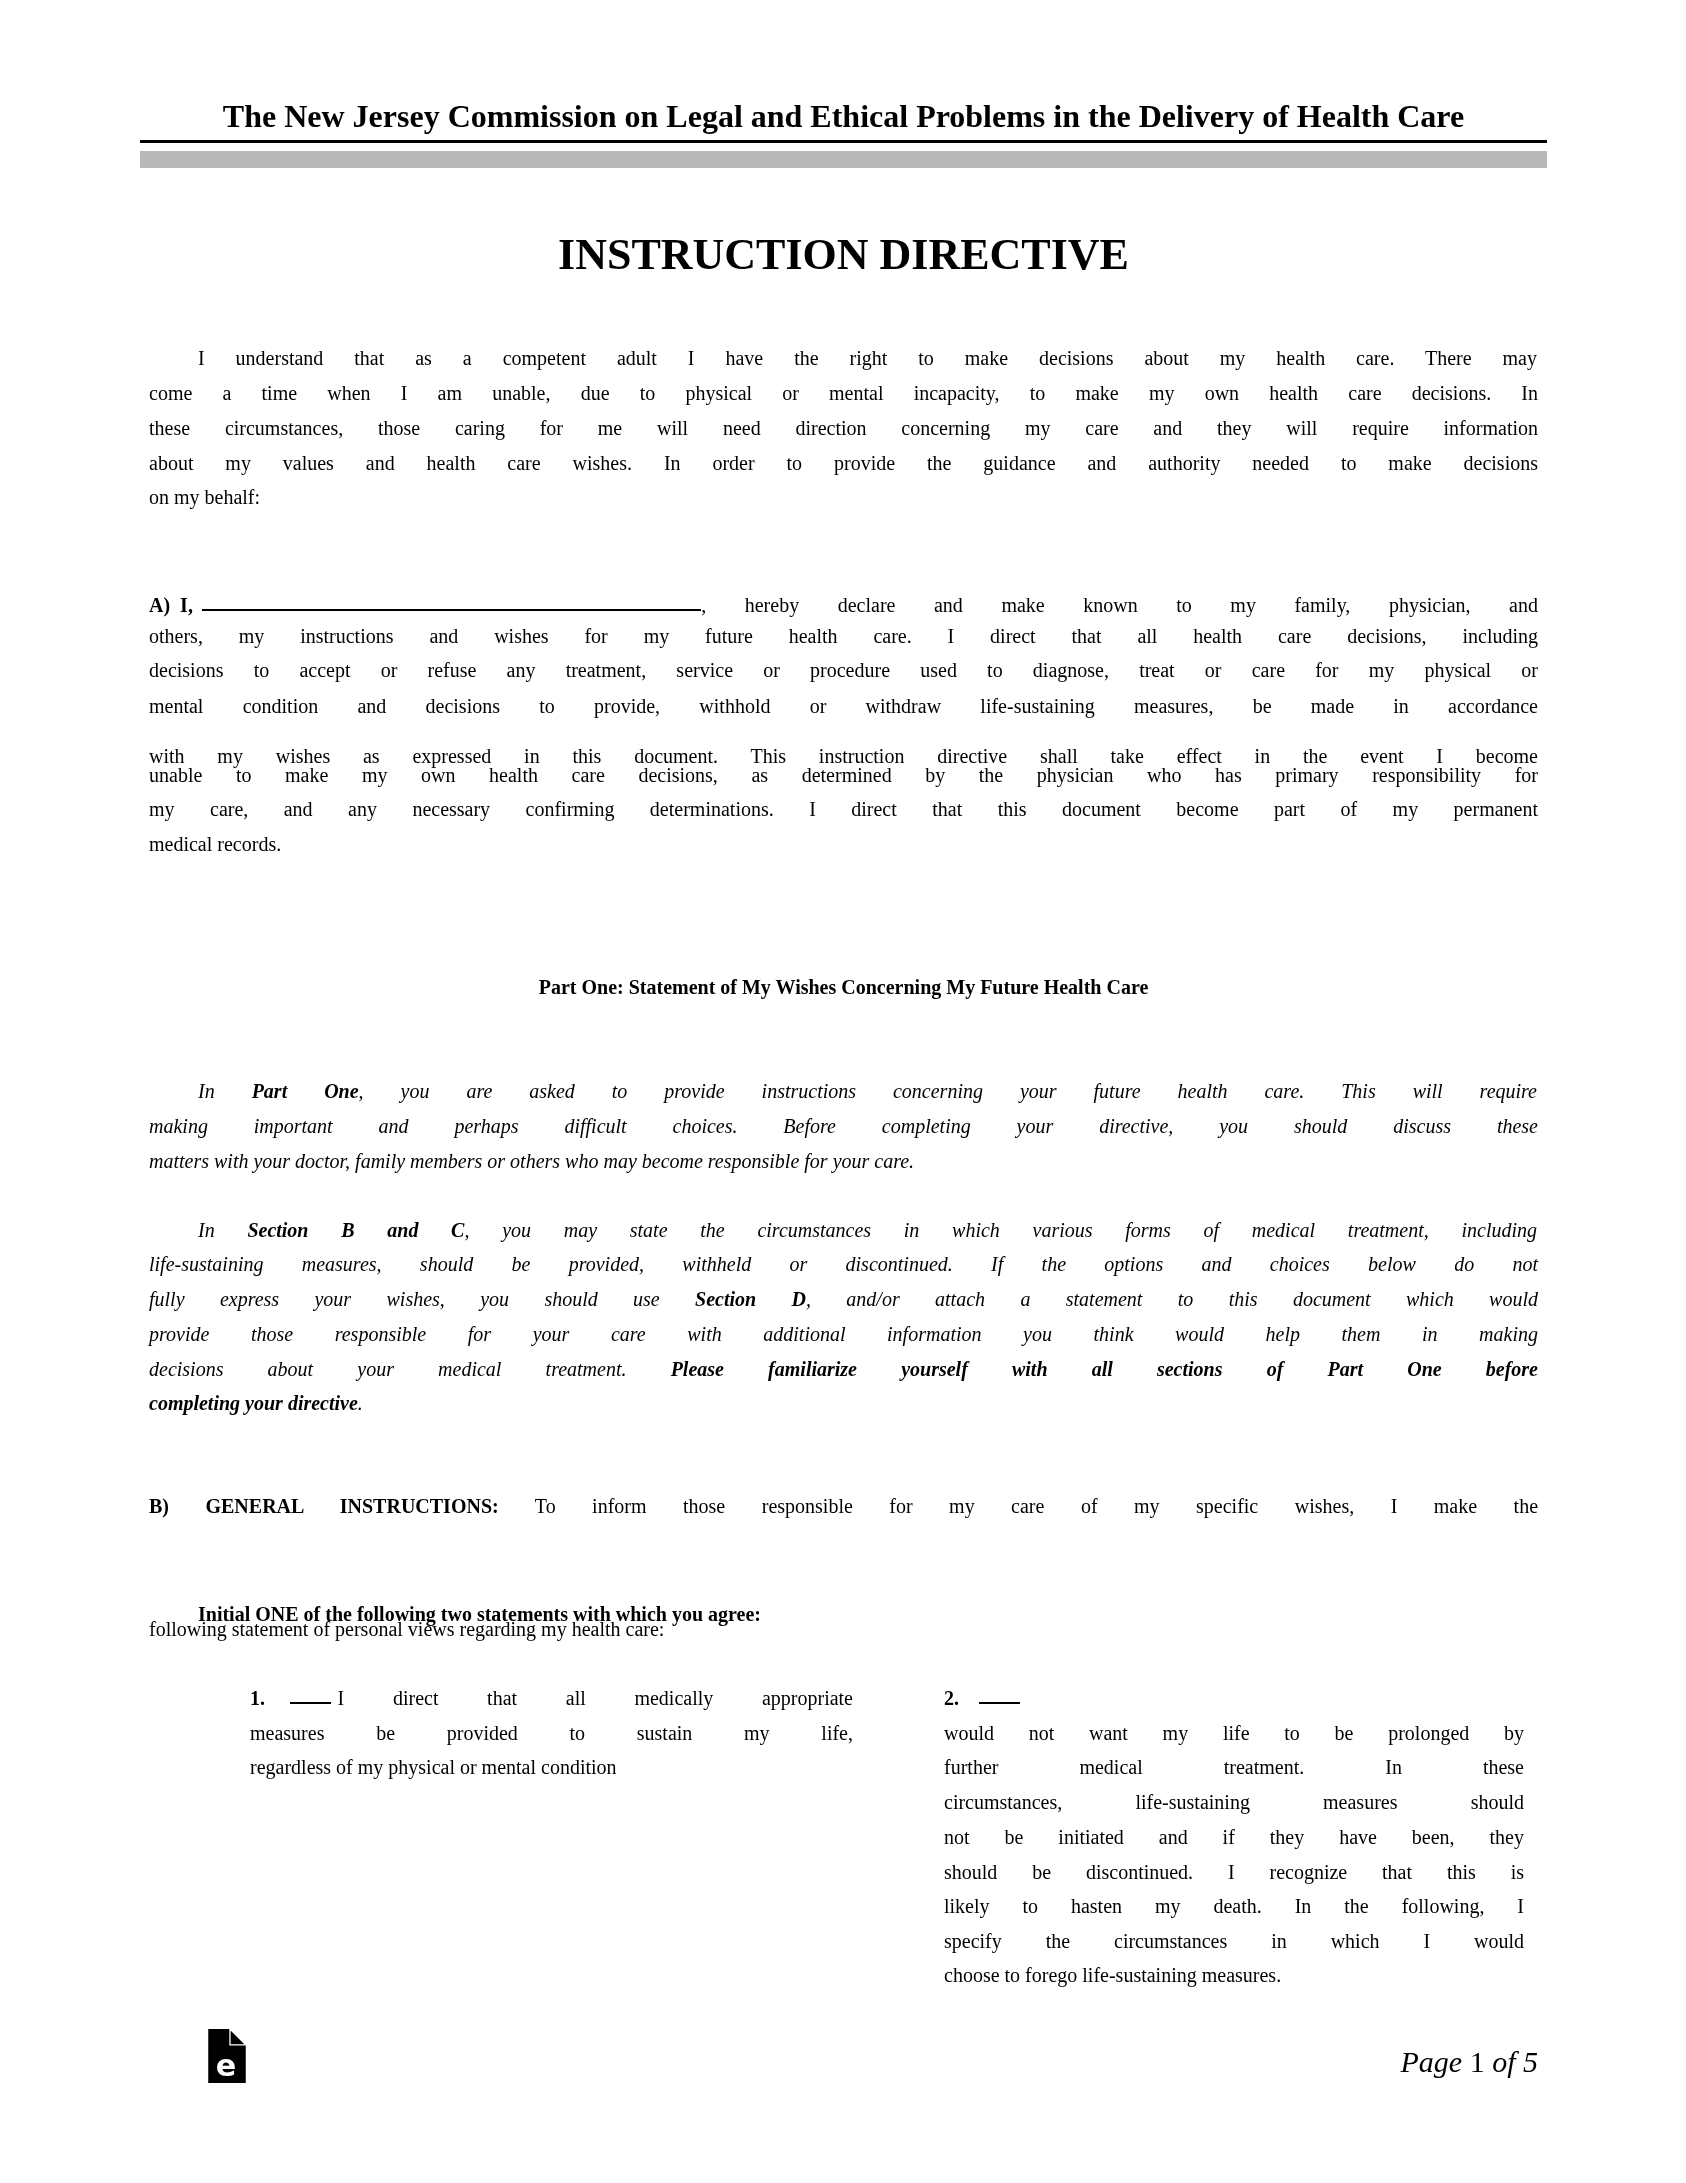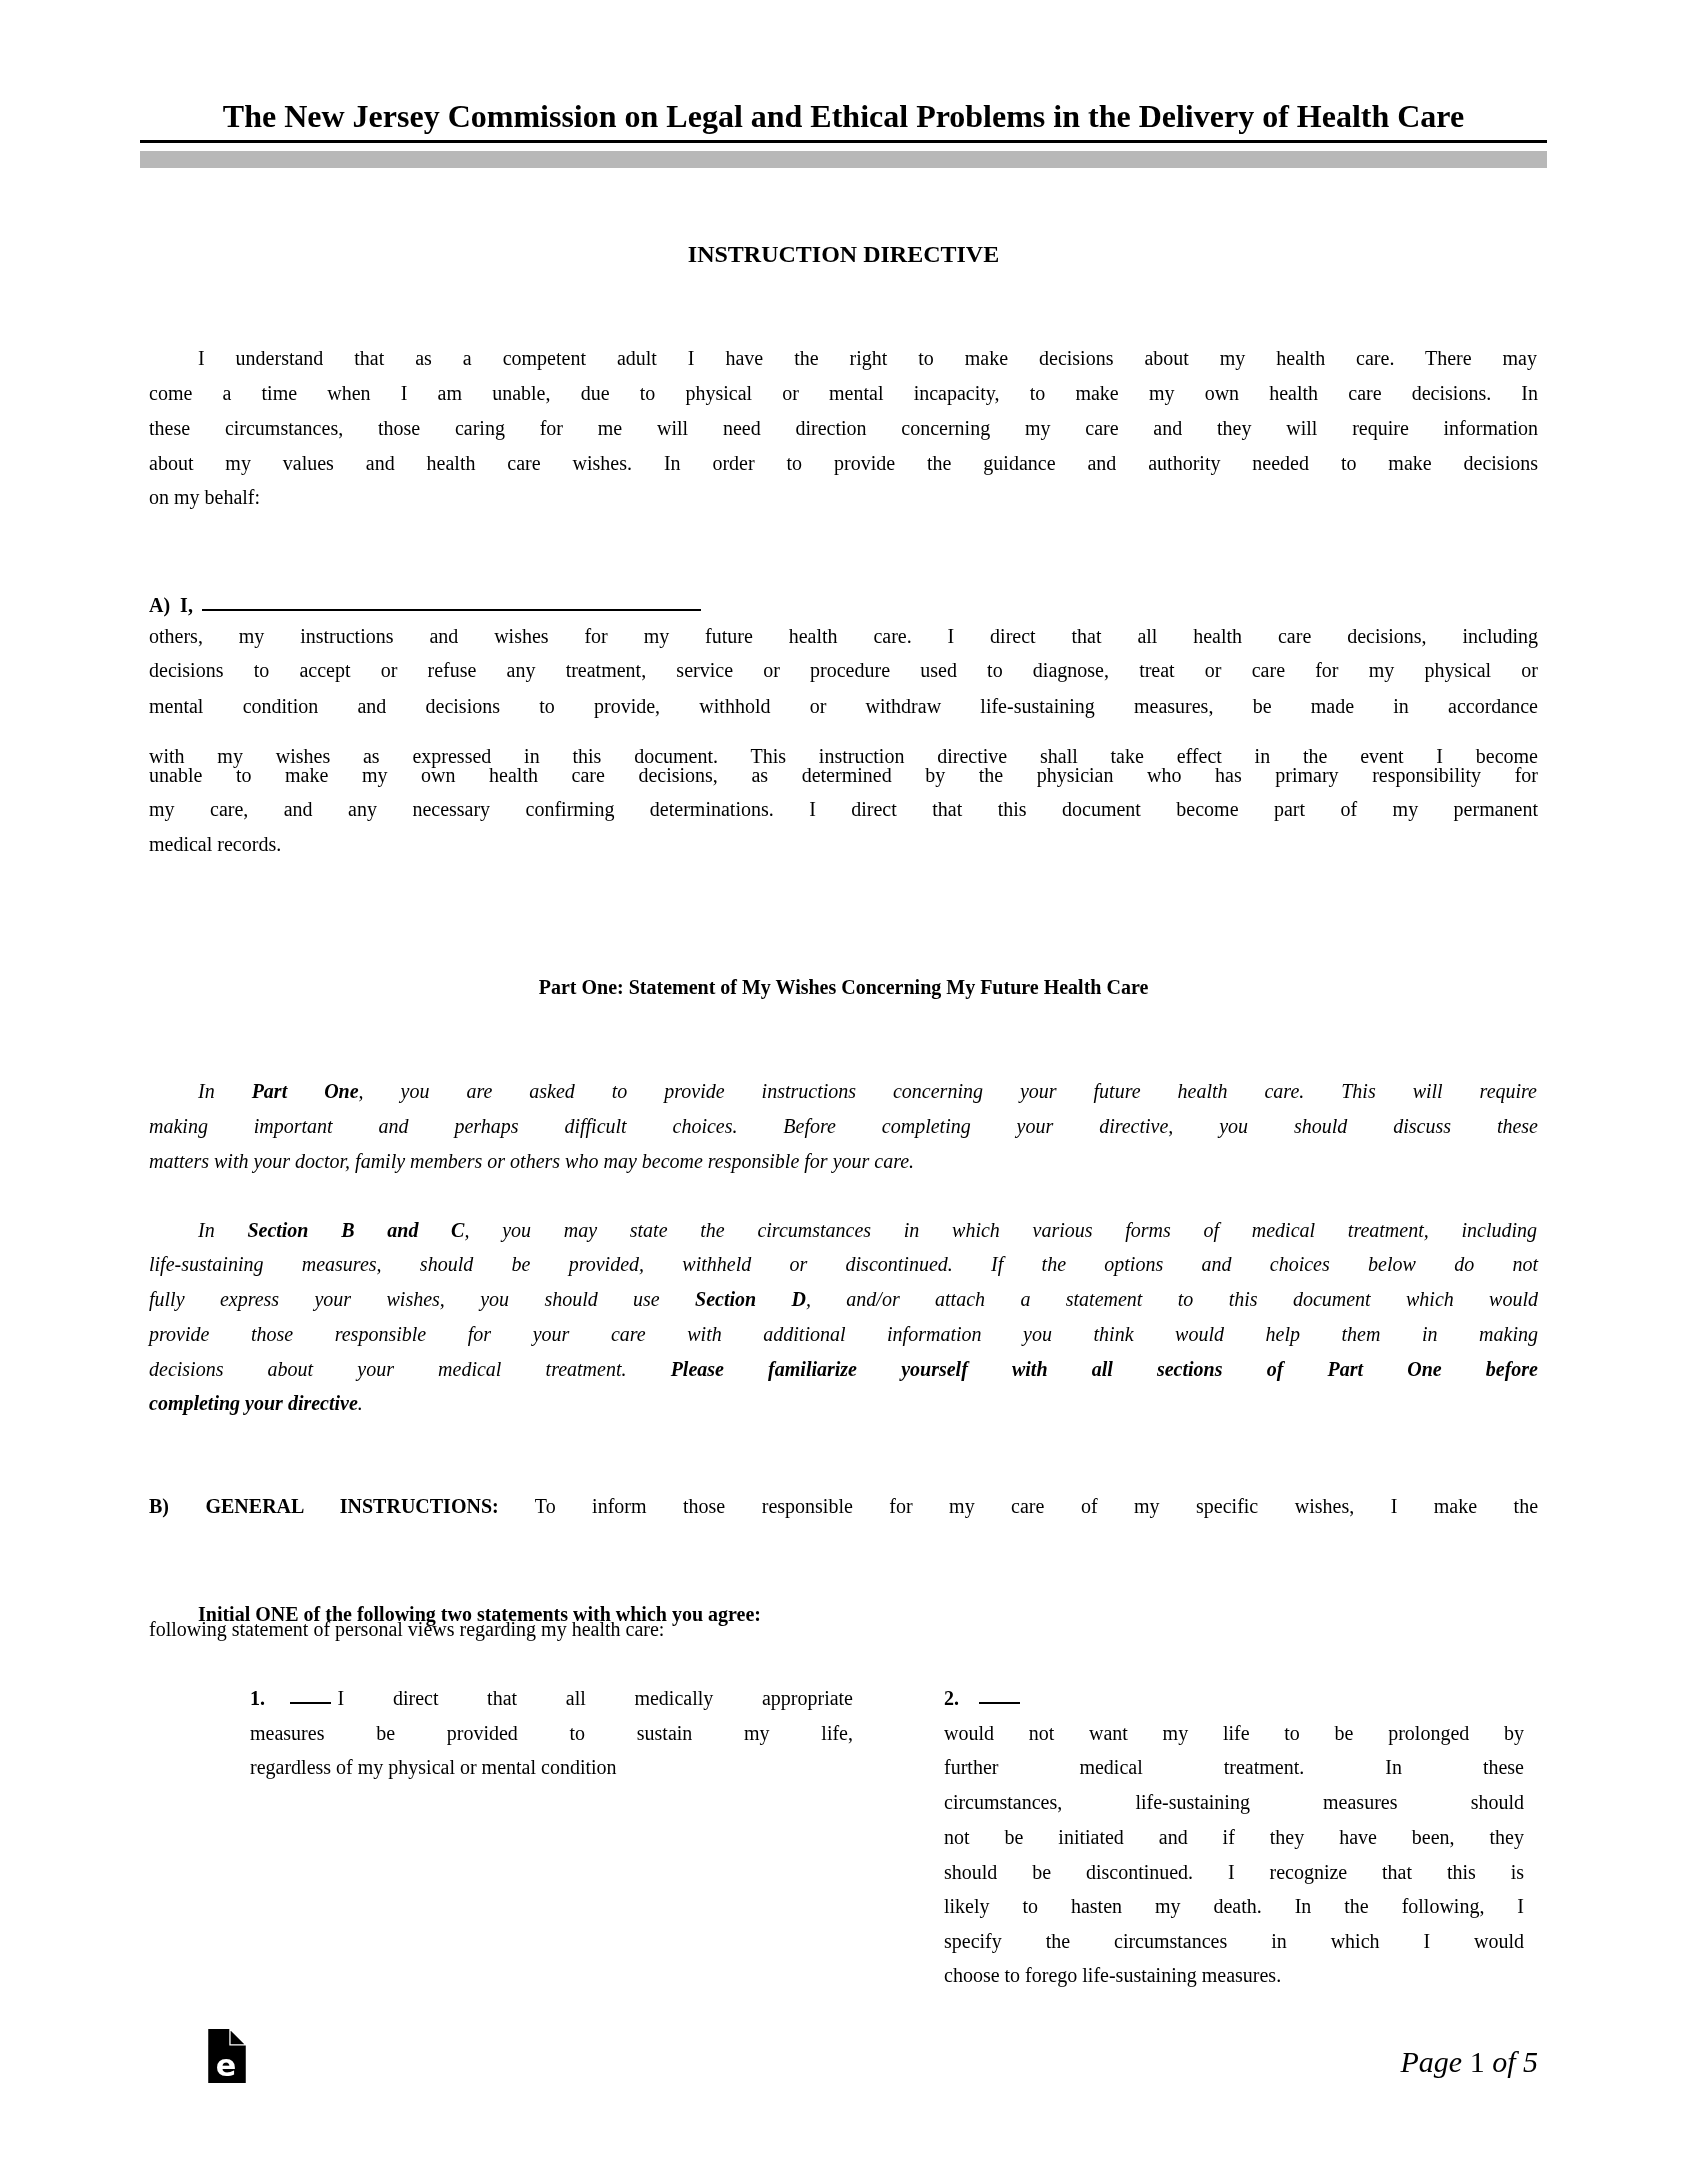--- a/index.html
+++ b/index.html
@@ -8,21 +8,21 @@
   .abs { position:absolute; }
   .line { position:absolute; left:149px; width:1389px; font-size:20px; line-height:34px; height:34px; white-space:nowrap; }
   .just { text-align:justify; text-align-last:justify; white-space:normal; }
   .indent { left:198px; width:1339px; }
   .b { font-weight:bold; }
   .i { font-style:italic; }
   .center { text-align:center; }
   #hdr-text { left:149px; width:1389px; top:99px; font-size:32px; line-height:34px; font-weight:bold; text-align:center; }
   #hdr-rule { left:140px; top:140px; width:1407px; height:3.3px; background:#000; }
   #hdr-bar { left:140px; top:151px; width:1407px; height:16.5px; background:#b8b8b8; }
-  #title { left:149px; width:1389px; top:236px; font-size:24px; line-height:37px; font-weight:bold; text-align:center; }
+  #title { left:149px; width:1389px; top:236px; font-size:44px; line-height:37px; font-weight:bold; text-align:center; }
   .blank { display:inline-block; border-bottom:2.6px solid #000; vertical-align:baseline; height:0; position:relative; top:-1.3px; }
   .col1 { left:250px; width:603px; }
   .col2 { left:944px; width:580px; }
   #logo { left:208px; top:2029px; width:38px; height:54px; }
   #footer { left:1257px; width:281px; top:2045px; text-align:right; font-size:30px; line-height:34px; }
 </style>
 </head>
 <body>
 
 <div id="hdr-text" class="abs">The New Jersey Commission on Legal and Ethical Problems in the Delivery of Health Care</div>
@@ -36,20 +36,21 @@
   <div class="line just" style="top:376px;">come a time when I am unable, due to physical or mental incapacity, to make my own health care decisions.  In</div>
   <div class="line just" style="top:411px;">these circumstances, those caring for me will need direction concerning my care and they will require information</div>
   <div class="line just" style="top:446px;">about my values and health care wishes.  In order to provide the guidance and authority needed to make decisions</div>
   <div class="line" style="top:480px;">on my behalf:</div>
 </div>
 
 <div>
   <div class="line" style="top:588px; display:flex; align-items:baseline;">
     <span class="b" style="white-space:pre;">A)  I,</span>
     <span class="blank" style="width:499px; margin-left:9.3px;" title="________________________________"></span>
+    <span style="flex:1; text-align:justify; text-align-last:justify; white-space:normal;">, hereby declare and make known to my family, physician, and</span>
   </div>
   <div class="line just" style="top:619px;">others, my instructions and wishes for my future health care.  I direct that all health care decisions, including</div>
   <div class="line just" style="top:653px;">decisions to accept or refuse any treatment, service or procedure used to diagnose, treat or care for my physical or</div>
   <div class="line just" style="top:689px;">mental condition and decisions to provide, withhold or withdraw life-sustaining measures, be made in accordance</div>
   <div class="line just" style="top:723px;margin-top:16px;">with my wishes as expressed in this document.  This instruction directive shall take effect in the event I become</div>
   <div class="line just" style="top:758px;">unable to make my own health care decisions, as determined by the physician who has primary responsibility for</div>
   <div class="line just" style="top:792px;">my care, and any necessary confirming determinations.  I direct that this document become part of my permanent</div>
   <div class="line" style="top:827px;">medical records.</div>
 </div>
 

